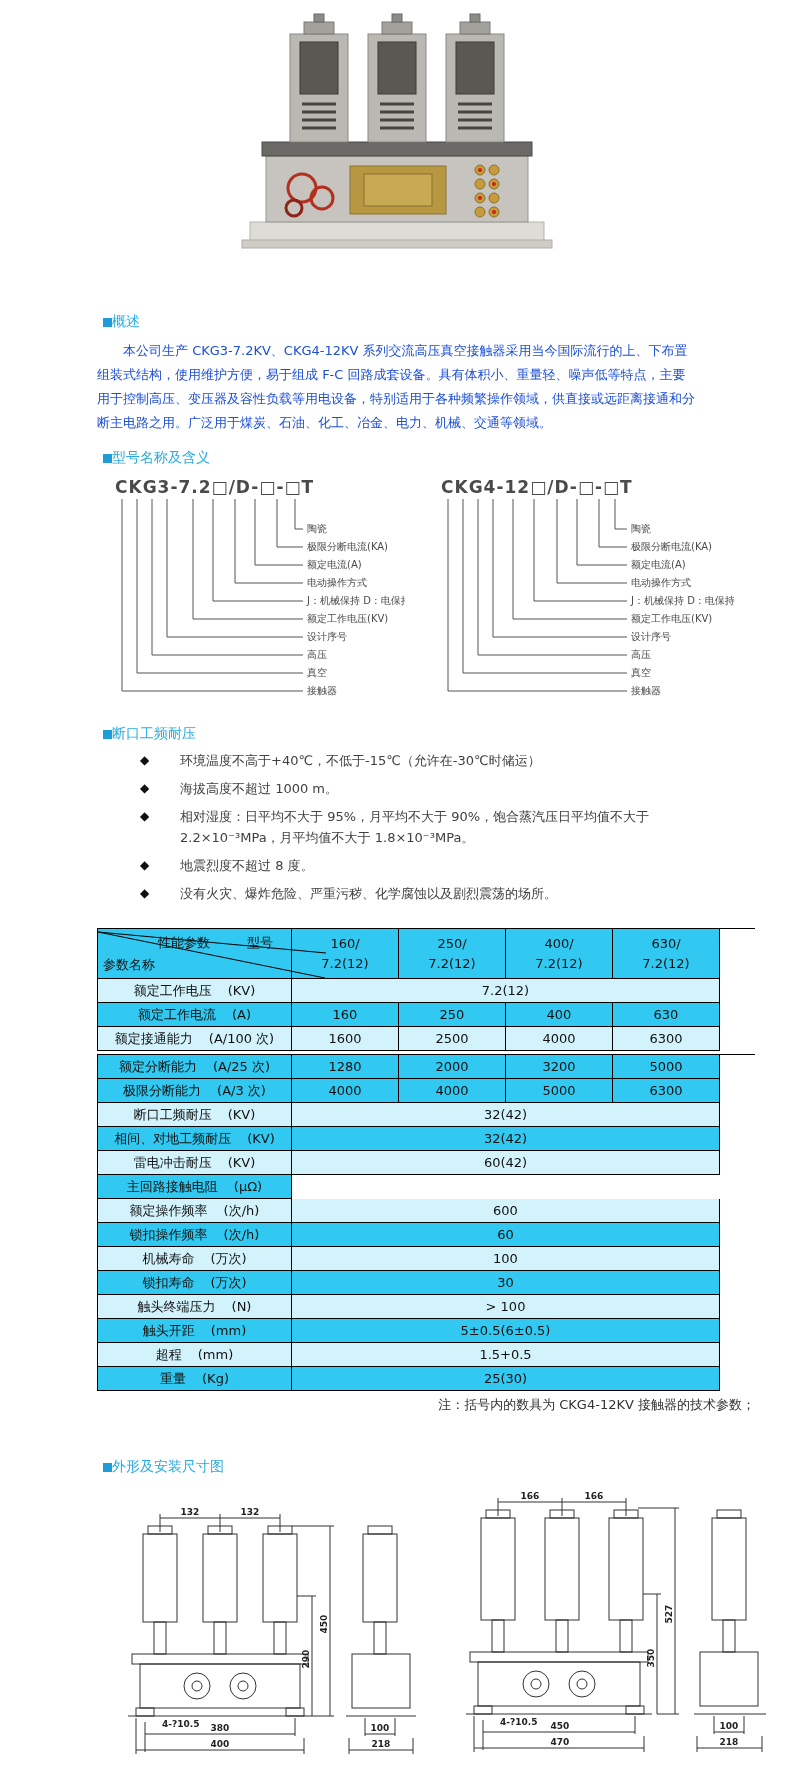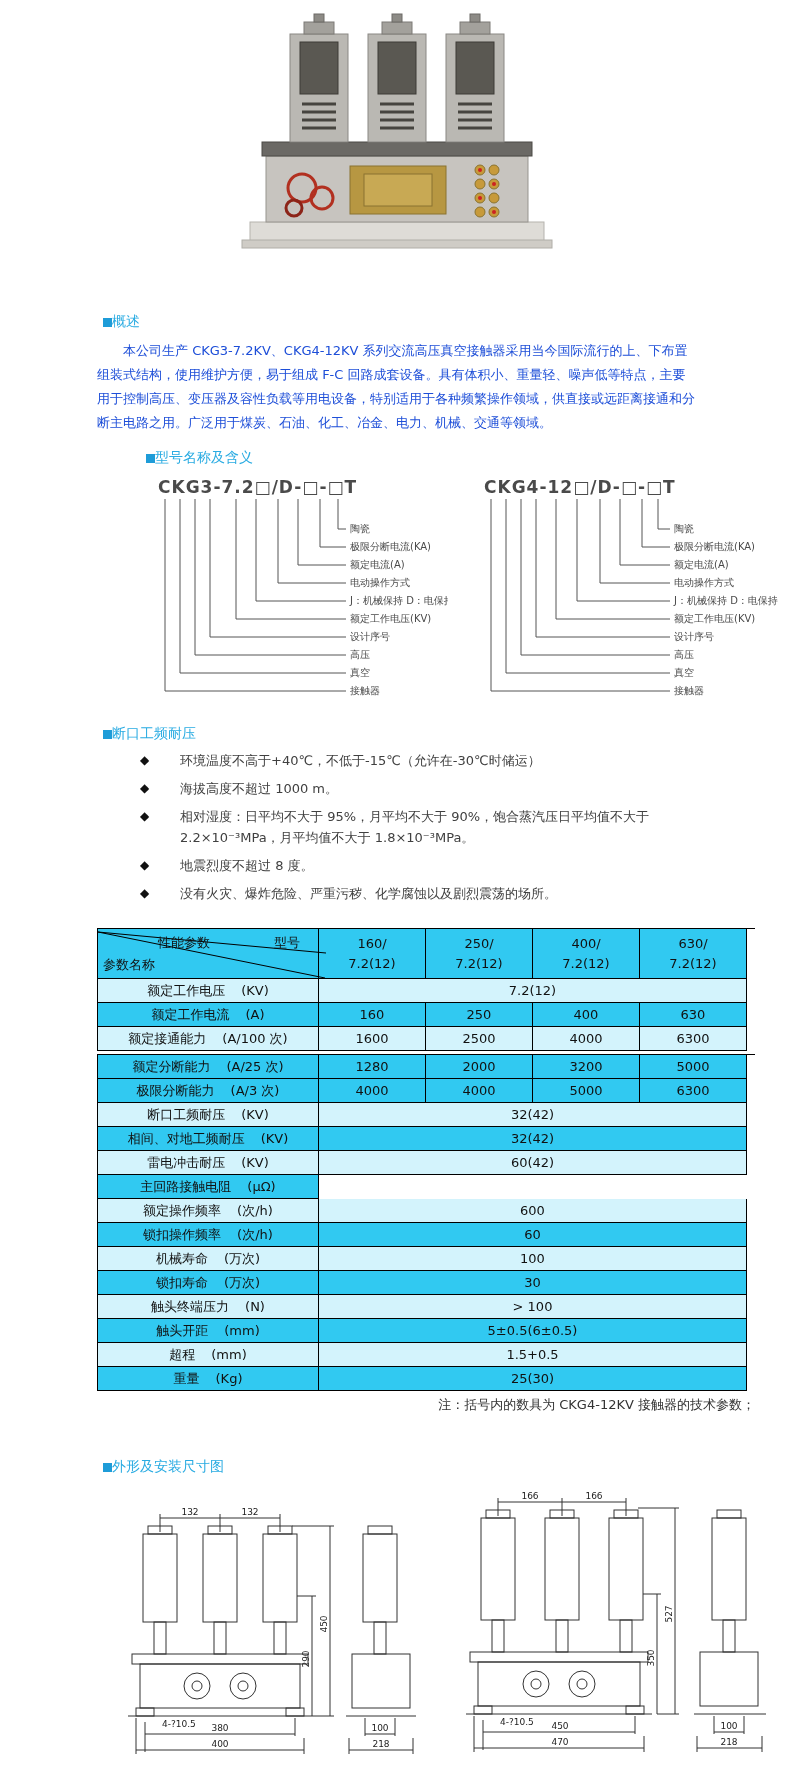--- a/index.html
+++ b/index.html
@@ -11,56 +11,56 @@
   }
   
   .sec-h { display:flex; align-items:center; margin-left:103px; color:#29abe2; font-size:14px; }
   .sec-h .sq { width:9px; height:9px; background:#1e9cd8; display:inline-block; flex:0 0 auto; }
   
   .photo-wrap { width:330px; margin:8px auto 0; }
   
   #sec-overview { margin-top:52px; }
   .para { width:600px; margin:8px 0 0 97px; line-height:24px; text-indent:2em; color:#1d4ed8; }
   
-  #sec-model { margin-top:14px;margin-left:43px; }
+  #sec-model { margin-top:14px; }
   .diagrams { display:flex; gap:26px; margin:4px 0 0 105px; }
   .mdl-svg text { font-size:10px; fill:#4a4a4a; }
   .mdl-svg .mdl { font-size:17px; font-weight:bold; letter-spacing:1px; }
   .mdl-svg polyline { fill:none; stroke:#555; stroke-width:1; }
   
   #sec-env { margin-top:10px; }
   .blt-item { display:flex; margin:7px 0 0 140px; width:560px; line-height:21px; color:#404040; }
   .blt { flex:0 0 40px; font-size:12px; color:#111; }
   
   #sec-params { margin-top:24px; }
   .ptable { margin:8px 0 0 97px; width:658px; }
   .prow { display:flex; border-left:1px solid #000; }
   .prow.first { border-top:1px solid #000; }
   .prow.gap { margin-top:3px; border-top:1px solid #000; }
   .pcell { border-right:1px solid #000; border-bottom:1px solid #000;
            display:flex; align-items:center; justify-content:center;
            font-size:13px; color:#111; }
   .bright .pcell { background:#31c9f1;text-align:right; }
   .light  .pcell { background:#d3f3fc; }
   .phead  .pcell { background:#31c9f1; }
-  .plabel { width:221px; gap:16px; }
+  .plabel { width:194px; gap:16px; }
   .pval   { width:107px; }
   .span4  { width:428px; }
   .phead .pcell { height:50px; white-space:pre-line; text-align:center; line-height:20px; }
   .corner { position:relative; justify-content:flex-start; }
   .corner svg { position:absolute; left:0; top:0; }
   .corner .c-top   { position:absolute; left:60px; top:4px; }
   .corner .c-right { position:absolute; right:18px; top:4px; }
   .corner .c-bot   { position:absolute; left:5px; bottom:3px; }
   .pbody .prow > .pcell { height:24px; }
   .tnote { width:658px; margin:5px 0 0 97px; text-align:right; color:#333; }
   
   #sec-dims { margin-top:44px; }
   .drawings { display:flex; gap:14px; margin:14px 0 0 100px; align-items:flex-end; }
-  .drawing { display:flex; flex-direction:column; align-items:center; }
+  .drawing { display:flex; flex-direction:column; align-items:center;font-weight:bold; }
   .dim-svg line, .dim-svg rect, .dim-svg circle, .dim-svg polyline { stroke:#333; fill:none; stroke-width:1; }
   .dim-svg text { font-size:9px; fill:#222; stroke:none; }
 </style>
 </head>
 <body>
 
 <div class="photo-wrap">
   <svg width="330" height="250" viewBox="0 0 330 250">
 
     <rect x="18" y="214" width="294" height="24" fill="#dedcd7" stroke="#b5b3ae"></rect>

